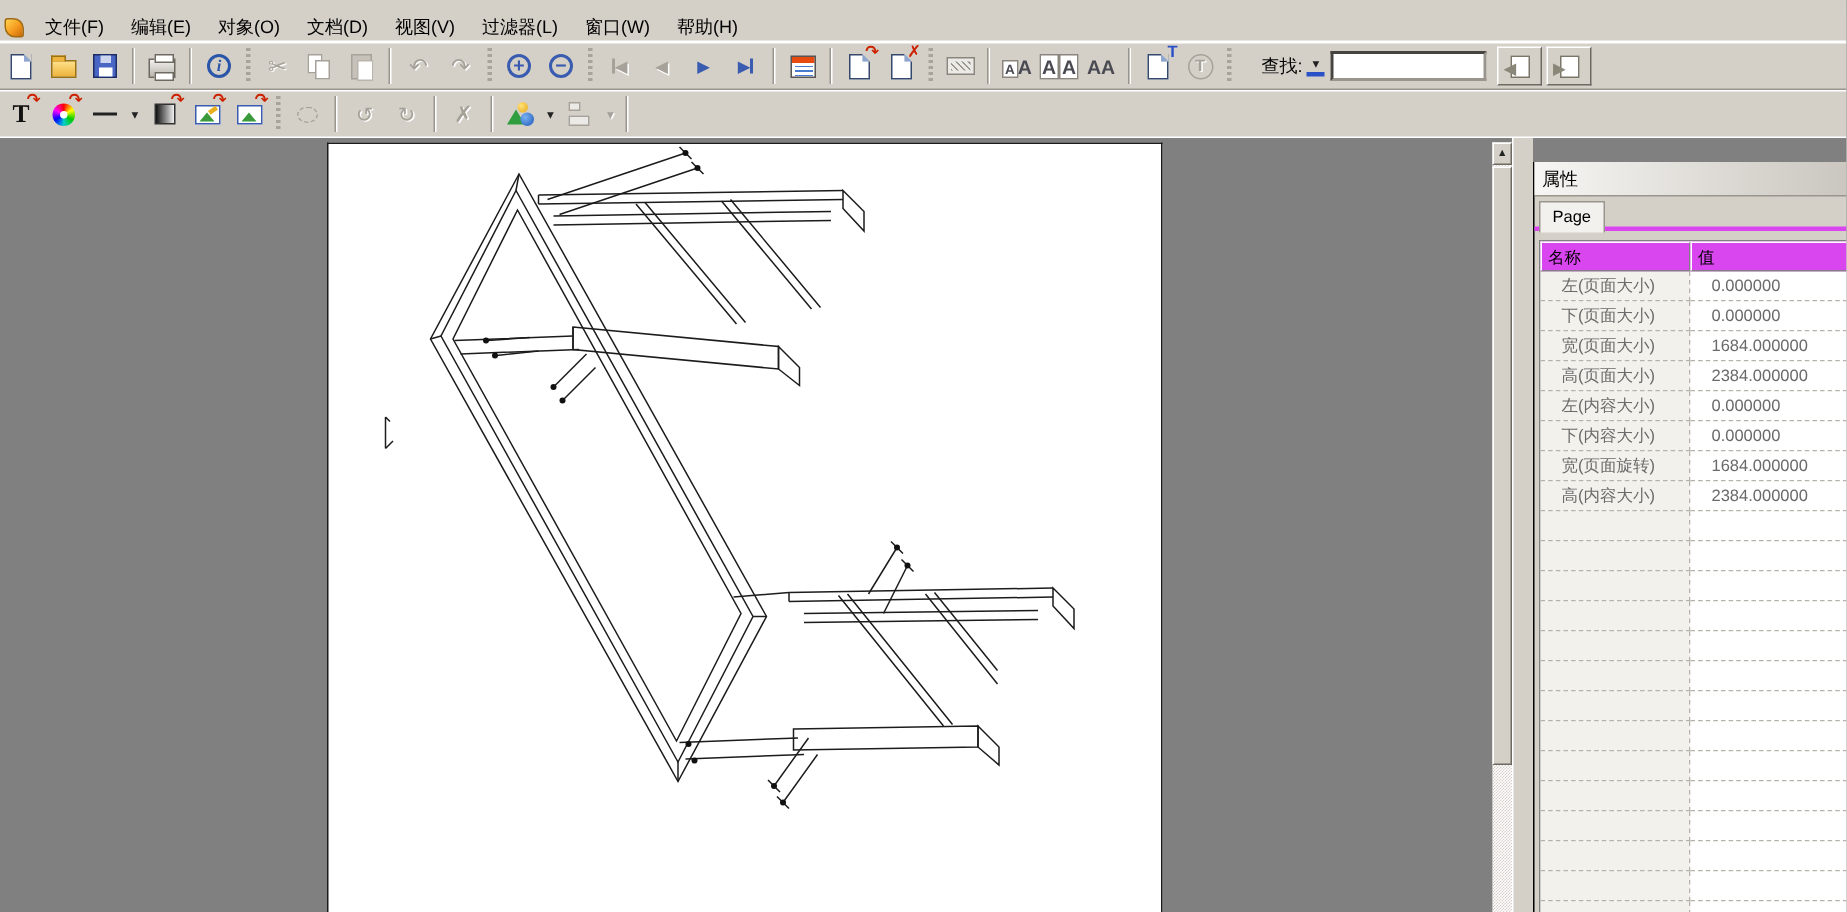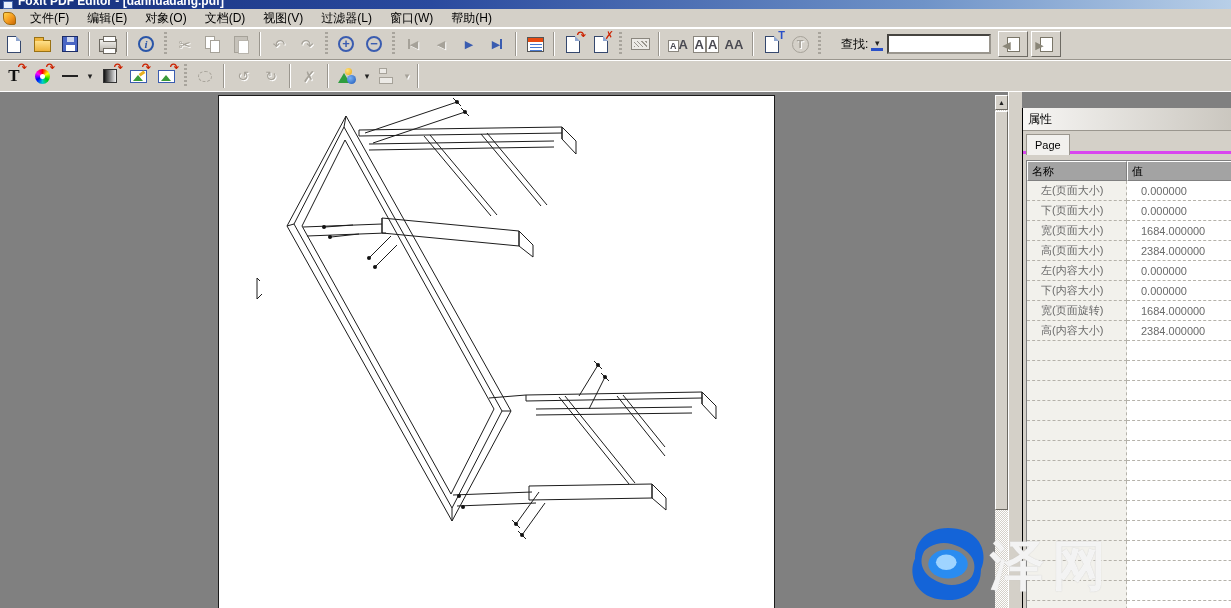--- a/index.html
+++ b/index.html
@@ -132,44 +132,40 @@
 
   
   .panel { position:absolute; left:1022px; top:16px; width:235px; height:516px; background:#d4d0c8; border-left:1px solid #000; }
   .phead { height:23px; background:linear-gradient(to right,#f7f6f4,#c5c1b9); border-bottom:1px solid #9a968e;
     font-size:12px; color:#000; display:flex; align-items:center; padding-left:5px; }
   .ptabs { height:23px; position:relative; border-bottom:3px solid #d946ef; }
   .ptab { position:absolute; left:3px; top:3px; height:21px; padding:0 8px; background:#f2f1ee;
     border:1px solid #9a968e; border-bottom:none; font-size:11px; display:flex; align-items:center; }
   .grid { position:absolute; left:3px; top:52px; right:0; bottom:0; background:#fff; border-left:1px solid #808080; border-top:1px solid #808080; }
   .ghead { display:flex; height:20px; }
-  .ghead .gc { background:#a3a3a3; border:1px solid; border-color:#fff #808080 #808080 #fff;
+  .ghead .gc { background:#d946ef; border:1px solid; border-color:#fff #808080 #808080 #fff;
     font-size:11px; color:#000; display:flex; align-items:center; padding-left:4px; }
   .gc.c1 { width:100px; } .gc.c2 { flex:1; }
   .gbody { position:absolute; left:0; top:20px; right:0; bottom:0; overflow:hidden; }
   .grow { display:flex; height:20px; }
   .grow .cell { border-bottom:1px dashed #b5b2aa; font-size:11px; color:#6a6a6a;
     display:flex; align-items:center; padding-left:14px; overflow:hidden; white-space:nowrap; }
   .cell.c1 { width:100px; background:#f2f1ec; border-right:1px dashed #b5b2aa; }
   .cell.c2 { flex:1; background:#fff; }
 
   
   .watermark { position:absolute; left:905px; top:430px; width:300px; height:86px; pointer-events:none; }
   .wm-text { position:absolute; left:85px; top:8px; font-size:54px; letter-spacing:8px;
     color:rgba(248,248,248,0.9); text-shadow:0 0 1px #c2c2c2; font-weight:bold; }
 </style>
 </head>
 <body>
 
 <div class="screen">
 
-  <div class="titlebar">
-    <span class="tico"></span>
-    <span class="ttxt">Foxit PDF Editor - [danhuadang.pdf]</span>
-  </div>
 
   <div class="menubar">
     <span class="appico"></span>
     <span class="mitem">文件(F)</span>
     <span class="mitem">编辑(E)</span>
     <span class="mitem">对象(O)</span>
     <span class="mitem">文档(D)</span>
     <span class="mitem">视图(V)</span>
     <span class="mitem">过滤器(L)</span>
     <span class="mitem">窗口(W)</span>
@@ -526,24 +522,15 @@
               <div class="cell c2"></div>
             </div>
           <div class="grow">
               <div class="cell c1"></div>
               <div class="cell c2"></div>
             </div>
         </div>
       </div>
     </div>
 
-    <div class="watermark">
-      <svg width="86" height="84" viewBox="0 0 100 96">
-        <path d="M50 6 C 22 6 10 26 12 44 C 28 22 46 20 63 28 C 82 37 86 54 74 68 C 92 60 96 38 86 22 C 78 10 64 6 50 6 Z" fill="#1464d8"></path>
-        <path d="M50 90 C 78 90 90 70 88 52 C 72 74 54 76 37 68 C 18 59 14 42 26 28 C 8 36 4 58 14 74 C 22 86 36 90 50 90 Z" fill="#1464d8"></path>
-        <ellipse cx="50" cy="48" rx="23" ry="17" fill="#2a8cf0"></ellipse>
-        <ellipse cx="48" cy="46" rx="12" ry="9" fill="#9fd4ff"></ellipse>
-      </svg>
-      <span class="wm-text">泽网</span>
-    </div>
 
   </div>
 </div>
 
 </body></html>

